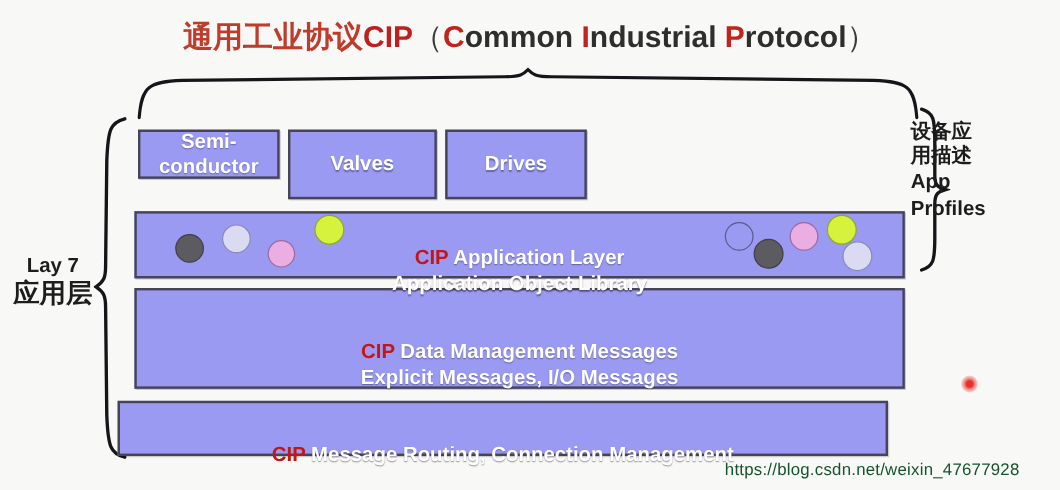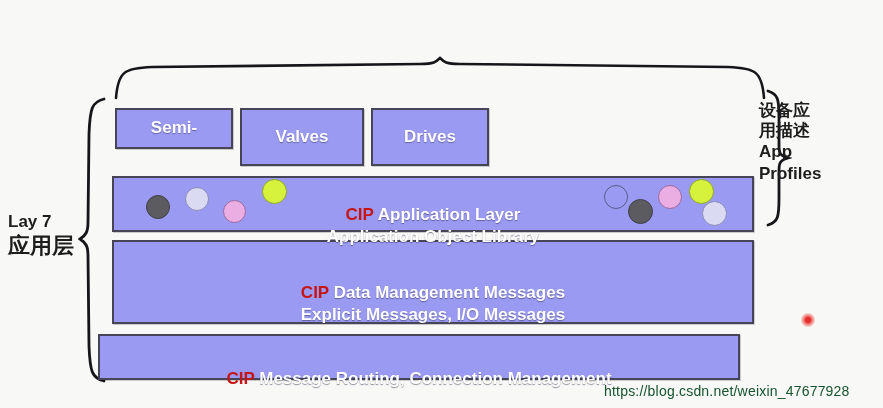--- a/index.html
+++ b/index.html
@@ -81,21 +81,21 @@
   .side-label {
     position: absolute;
     color: #1d1d1d;
     font-weight: bold;
     line-height: 1.22;
   }
   #left-label {
     left: 8px;
     top: 212px;
     width: 72px;
-    text-align: left;
+    text-align: center;
     font-size: 17px;
   }
   #left-label .cn {
     font-family: "DejaVu Sans", "Liberation Sans", sans-serif;
     font-size: 22px;
   }
   #right-label {
     left: 759px;
     top: 100px;
     width: 86px;
@@ -198,20 +198,23 @@
     letter-spacing: 0.2px;
     white-space: nowrap;
     font-family: "Liberation Sans", sans-serif;
   }
 </style>
 </head>
 <body>
 
 <div id="stage">
 
+  <div class="title">
+    <span class="cn">通用工业协议</span><span class="cip-red">CIP</span><span class="paren">（</span><span class="cap">C</span><span class="en">ommon</span><span class="en">&nbsp;</span><span class="cap">I</span><span class="en">ndustrial</span><span class="en">&nbsp;</span><span class="cap">P</span><span class="en">rotocol</span><span class="paren">）</span>
+  </div>
 
   <svg class="brace-top" viewBox="0 0 656 44" preserveAspectRatio="none">
     <path d="M4,42 C6,16 12,12 40,11 L308,8 C322,8 324,6 328,2
              C332,6 334,8 348,8 L616,11 C644,12 650,16 652,42" fill="none" stroke="#16161a" stroke-width="2.6" stroke-linecap="round"></path>
   </svg>
 
   <svg class="brace-left" viewBox="0 0 30 288" preserveAspectRatio="none">
     <path d="M26,3 C14,6 12,12 11,38 L10,126 C10,136 8,139 2,143
              C8,147 10,150 10,160 L11,250 C12,276 14,282 26,285" fill="none" stroke="#16161a" stroke-width="2.8" stroke-linecap="round"></path>
   </svg>
@@ -229,20 +232,21 @@
   <div id="right-label" class="side-label">
     <span class="cn">设备应</span>
     <span class="cn">用描述</span>
     <span class="en">App</span>
     <span class="en">Profiles</span>
   </div>
 
   <div id="box-semiconductor" class="box">
     <div class="box-label">
       <span class="ln" style="display:block">Semi-</span>
+      <span class="ln" style="display:block">conductor</span>
     </div>
   </div>
 
   <div id="box-valves" class="box">
     <div class="box-label">Valves</div>
   </div>
 
   <div id="box-drives" class="box">
     <div class="box-label">Drives</div>
   </div>

